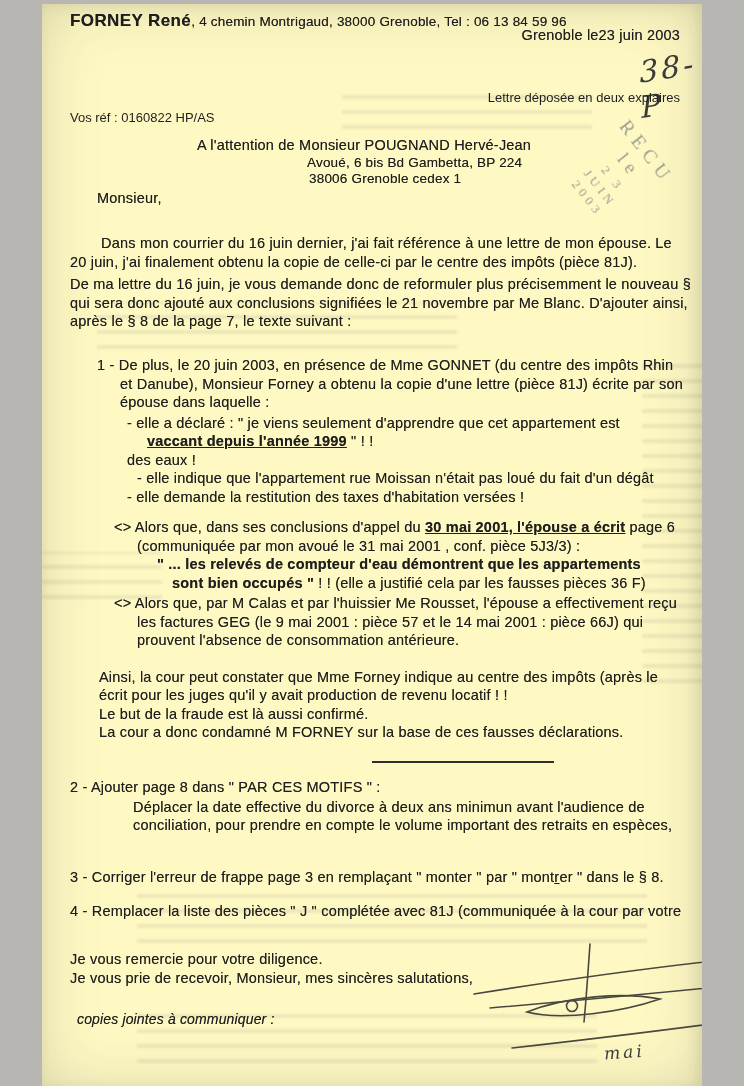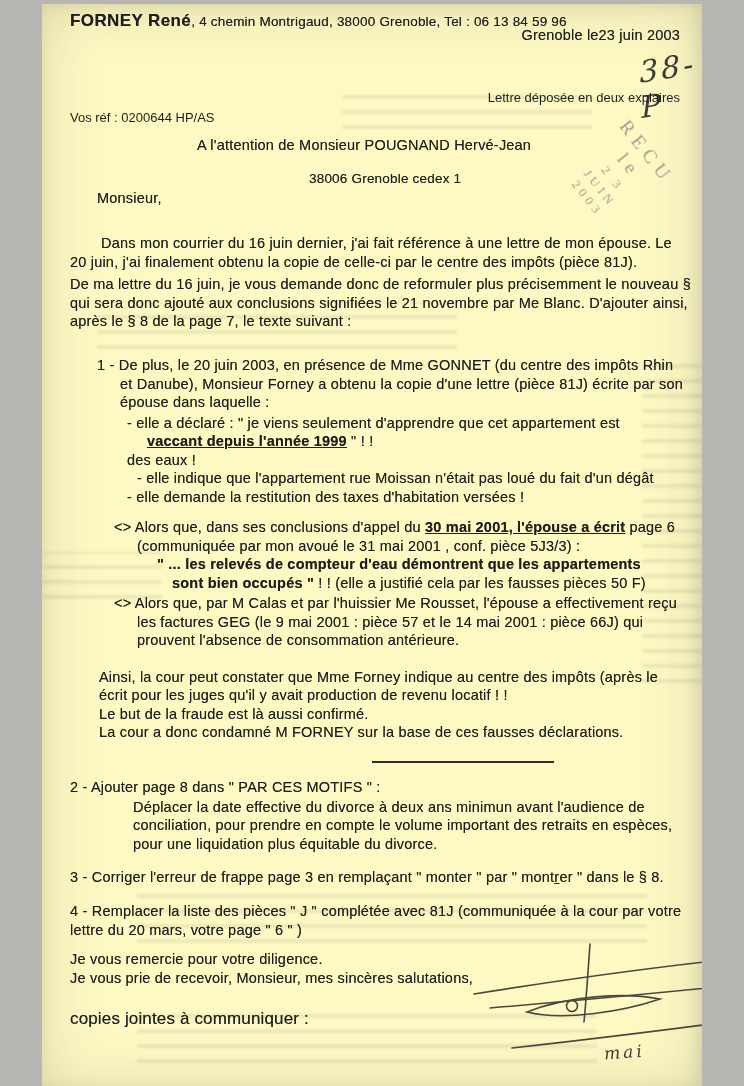--- a/index.html
+++ b/index.html
@@ -81,23 +81,24 @@
 
   <div class="abs handwriting" style="left:598px;top:46px;font-size:30px;transform:rotate(-9deg) skewX(-6deg);letter-spacing:3px;">38-P</div>
 
   <div class="abs small" style="right:22px;top:86px;white-space:nowrap;">Lettre déposée en deux explaires</div>
 
   <div class="abs stamp" style="left:590px;top:112px;">
     <div class="s1">RECU le</div>
     <div class="s2">2 3 JUIN 2003</div>
   </div>
 
-  <div class="abs small" style="left:28px;top:106px;white-space:nowrap;">Vos réf : 0200644 HP/AS</div>
+  <div class="abs small" style="left:28px;top:106px;white-space:nowrap;">Vos réf : 0160822 HP/AS</div>
 
   <div class="abs txt" style="left:155px;top:132px;white-space:nowrap;font-weight:bold;font-weight:normal;">A l'attention de Monsieur POUGNAND Hervé-Jean</div>
+  <div class="abs txt" style="left:265px;top:150px;white-space:nowrap;font-size:13.5px;">Avoué, 6 bis Bd Gambetta, BP 224</div>
   <div class="abs txt" style="left:267px;top:166px;white-space:nowrap;font-size:13.5px;">38006 Grenoble cedex 1</div>
 
   <div class="abs txt" style="left:55px;top:185px;">Monsieur,</div>
 
   <div class="abs txt lines indent-first" style="left:28px;top:230px;">
       <div>Dans mon courrier du 16 juin dernier, j'ai fait référence à une lettre de mon épouse. Le</div>
       <div>20 juin, j'ai finalement obtenu la copie de celle-ci par le centre des impôts (pièce 81J).</div>
     </div>
 
   <div class="abs txt lines" style="left:28px;top:271px;">
@@ -133,21 +134,21 @@
       <div class="lines hang">
         <div style="white-space:nowrap;">
           <span>&lt;&gt; Alors que, dans ses conclusions d'appel du </span><span class="bu">30 mai 2001, l'épouse a écrit</span><span> page 6</span>
         </div>
         <div>(communiquée par mon avoué le 31 mai 2001 , conf. pièce 5J3/3) :</div>
       </div>
 
       <div style="margin-left:43px;">
         <div class="bold" style="white-space:nowrap;">" ... les relevés de compteur d'eau démontrent que les appartements</div>
         <div class="ml15" style="white-space:nowrap;">
-          <span class="bold">sont bien occupés "</span><span> ! ! (elle a justifié cela par les fausses pièces 50 F)</span>
+          <span class="bold">sont bien occupés "</span><span> ! ! (elle a justifié cela par les fausses pièces 36 F)</span>
         </div>
       </div>
 
       <div class="lines hang" style="margin-top:2px;">
           <div>&lt;&gt; Alors que, par M Calas et par l'huissier Me Rousset, l'épouse a effectivement reçu</div>
           <div>les factures GEG (le 9 mai 2001 : pièce 57 et le 14 mai 2001 : pièce 66J) qui</div>
           <div>prouvent l'absence de consommation antérieure.</div>
         </div>
     </div>
 
@@ -159,48 +160,46 @@
       </div>
   </div>
 
   <div class="hrule" style="left:330px;top:757px;width:182px;"></div>
 
   <div class="abs txt" style="left:28px;top:774px;">
     <div style="white-space:nowrap;">2 - Ajouter page 8 dans " PAR CES MOTIFS " :</div>
     <div class="lines" style="margin-left:63px;margin-top:1px;">
         <div>Déplacer la date effective du divorce à deux ans minimun avant l'audience de</div>
         <div>conciliation,  pour prendre en compte le volume important des retraits en espèces,</div>
-        <div>pour une liquidation plus équitable du divorce.</div>
       </div>
   </div>
 
   <div class="abs txt" style="left:28px;top:864px;white-space:nowrap;">
     <span>3 - Corriger l'erreur de frappe page 3 en remplaçant " monter " par " mont</span><span class="u">r</span><span>er " dans le § 8.</span>
   </div>
 
   <div class="abs txt lines" style="left:28px;top:898px;">
       <div>4 - Remplacer la liste des pièces " J " complétée avec 81J (communiquée à la cour par votre</div>
-      <div>lettre du 20 mars, votre page " 6 " )</div>
     </div>
 
   <div class="abs txt lines" style="left:28px;top:946px;">
       <div>Je vous remercie pour votre diligence.</div>
       <div>Je vous prie de recevoir, Monsieur, mes sincères salutations,</div>
     </div>
 
   <svg class="sig" style="left:430px;top:938px;" width="314" height="132" viewBox="0 0 314 132">
     <g fill="none" stroke="#2a2a2a" stroke-width="1.6" stroke-linecap="round" opacity=".85">
       <path d="M 2,52 C 90,38 200,22 310,12"></path>
       <path d="M 18,66 C 110,58 220,48 312,38"></path>
       <path d="M 118,2 C 116,30 114,60 112,80"></path>
       <path d="M 55,70 C 95,54 152,50 188,57 C 150,70 90,79 55,70 Z"></path>
       <circle cx="100" cy="64" r="5.5"></circle>
       <path d="M 40,106 C 120,97 220,85 312,72"></path>
     </g>
   </svg>
 
-  <div class="abs" style="left:28px;top:1007px;font-size:17px;line-height:16.5px;letter-spacing:.15px;text-shadow:0 0 .4px rgba(20,20,20,.6);">
+  <div class="abs" style="left:35px;top:1007px;font-size:14px;line-height:16.5px;letter-spacing:.15px;text-shadow:0 0 .4px rgba(20,20,20,.6);font-style:italic;">
     <div>copies jointes à communiquer :</div>
   </div>
 
   <div class="abs handwriting" style="left:562px;top:1038px;font-size:17px;letter-spacing:3px;transform:rotate(-4deg);">mai</div>
 
 </div>
 
 </body></html>

